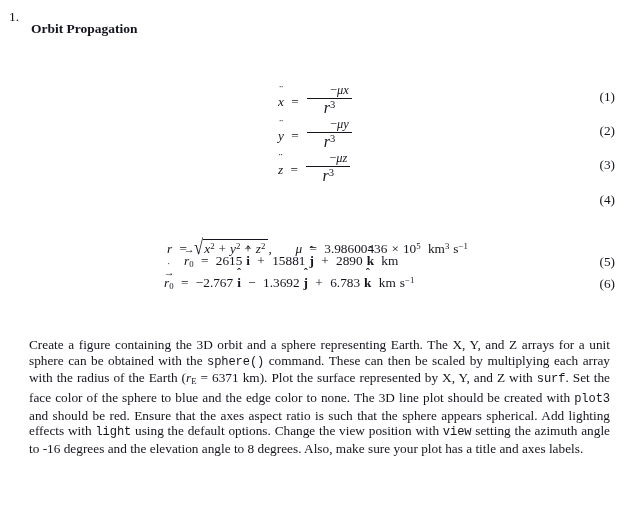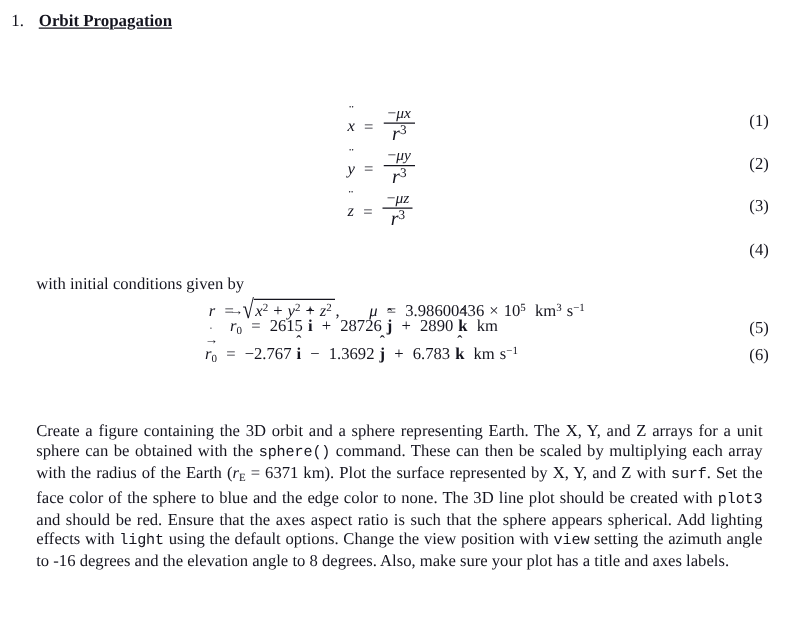--- a/index.html
+++ b/index.html
@@ -32,25 +32,24 @@
   .prob-num {
     position: absolute;
     left: 9px;
     top: 0;
     font-size: 13.5px;
     line-height: 16px;
   }
   .prob-title {
     position: absolute;
     left: 31px;
-    top: 0;
+    top: 12px;
     font-size: 13.5px;
     line-height: 16px;
     font-weight: bold;
-    text-decoration: underline;
   }
 
   
   .para {
     position: absolute;
     left: 29px;
     width: 581px;
     font-size: 13.3px;
     line-height: 15.6px;
     text-align: justify;
@@ -113,20 +112,21 @@
     display: inline-block;
     vertical-align: -0.52em;
     text-align: center;
     line-height: 1.07;
     margin: 0 1px;
   }
   .frac > .num {
     display: block;
     padding: 0 3px 0px 3px;
     font-size: 12.4px;
+    margin-left: 20px;
   }
   .frac > .bar {
     display: block;
     height: 1px;
     background: #14141e;
     margin: 0.5px 0 0.5px 0;
   }
   .frac > .den {
     display: block;
     padding: 0px 3px 0 3px;
@@ -277,31 +277,28 @@
       <span class="sqrt"><span class="radical">√</span><span class="rad-body"><span class="mi">x</span><span class="sup">2</span><span class="nbsp-sm"></span><span>+</span><span class="nbsp-sm"></span><span class="mi">y</span><span class="sup">2</span><span class="nbsp-sm"></span><span>+</span><span class="nbsp-sm"></span><span class="mi">z</span><span class="sup">2</span></span></span><span>,</span>
       <span class="gap-md"></span>
       <span class="mi">μ</span>
       <span class="nbsp-sm"></span><span>=</span><span class="nbsp-sm"></span>
       <span>3.98600436</span><span class="nbsp-sm"></span><span>×</span><span class="nbsp-sm"></span><span>10</span><span class="sup">5</span>
       <span class="nbsp-sm"></span><span>km</span><span class="sup">3</span><span class="nbsp-sm"></span><span>s</span><span class="sup">−1</span>
     </span>
     <span class="eq-tag" style="top:1px;">(4)</span>
   </div>
 
-  <div class="para p-with">
-    <span>with initial conditions given by</span>
-  </div>
 
   <div class="eq" style="top:253px;">
     <span class="eq-body" style="left:184px; top:0;">
       <span class="vec"><span class="arw">→</span><span>r</span><span class="sub">0</span></span>
       <span class="nbsp-sm"></span><span>=</span><span class="nbsp-sm"></span>
       <span><span>2615</span><span class="nbsp-sm"></span><span class="hat"><span class="hsym">ˆ</span><span>i</span></span></span>
       <span class="nbsp-sm"></span><span>+</span><span class="nbsp-sm"></span>
-      <span><span>28726</span><span class="nbsp-sm"></span><span class="hat"><span class="hsym">ˆ</span><span>j</span></span></span>
+      <span><span>15881</span><span class="nbsp-sm"></span><span class="hat"><span class="hsym">ˆ</span><span>j</span></span></span>
       <span class="nbsp-sm"></span><span>+</span><span class="nbsp-sm"></span>
       <span><span>2890</span><span class="nbsp-sm"></span><span class="hat"><span class="hsym">ˆ</span><span>k</span></span></span>
       <span class="nbsp-sm"></span><span>km</span>
     </span>
     <span class="eq-tag" style="top:1px;">(5)</span>
   </div>
 
   <div class="eq" style="top:275px;">
     <span class="eq-body" style="left:164px; top:0;">
       <span class="vec vecdot"><span class="dt">˙</span><span class="arw">→</span><span>r</span><span class="sub">0</span></span>

